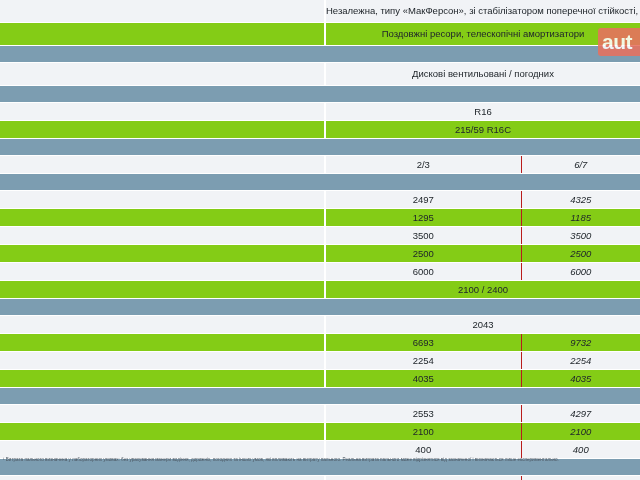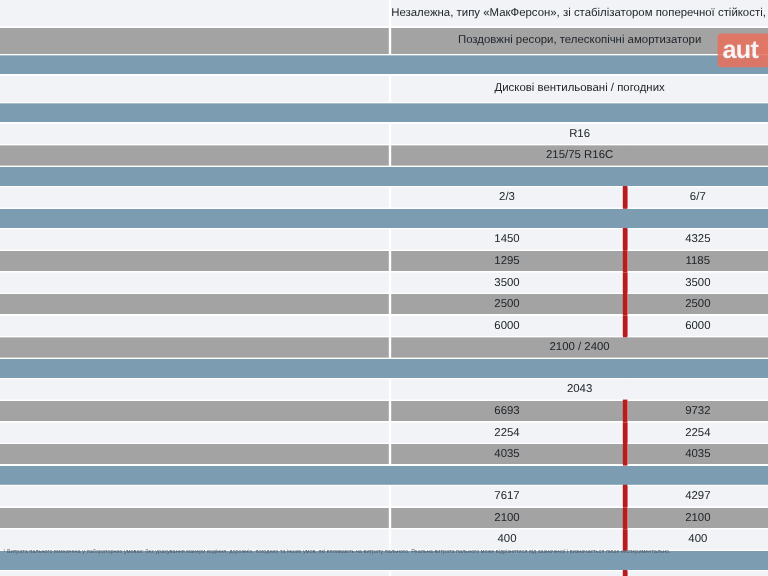--- a/index.html
+++ b/index.html
@@ -24,37 +24,37 @@
   .table col.c-v2{width:119px;}
 
   tr.row td{
     font-size:9.5px;
     color:#20262b;
     padding:0;
     height:17px;
     vertical-align:middle;
     border-bottom:1px solid #ffffff;
   }
-  tr.row.shade-a td{background:#a3a3a3;}
+  tr.row.shade-a td{background:#84cc16;}
   tr.row.shade-b td{background:#f1f3f6;}
 
   td.label{
     padding-left:6px;
     text-align:left;
     white-space:nowrap;
     overflow:hidden;
     border-right:2px solid #ffffff;
   }
   td.val{
     text-align:center;
     white-space:nowrap;
     overflow:hidden;
-    border-right:4px solid #b91c1c;
-  }
-  td.val.last{border-right:none;}
+    border-right:1px solid #b91c1c;
+  }
+  td.val.last{border-right:none;font-style:italic;}
   td.val.span2{border-right:none;}
 
   tr.tall td{height:22px;}
 
   tr.section td{
     background:#7c9db1;
     color:#ffffff;
     font-size:9.5px;
     font-weight:bold;
     letter-spacing:.2px;
@@ -146,40 +146,40 @@
 
       <tr class="section">
         <td colspan="3">КОЛЕСА ТА ШИНИ</td>
       </tr>
       <tr class="row shade-b">
         <td class="label">Розмір колісних дисків</td>
         <td class="val span2" colspan="2">R16</td>
       </tr>
       <tr class="row shade-a">
         <td class="label">Розмір шин</td>
-        <td class="val span2" colspan="2">215/75 R16C</td>
+        <td class="val span2" colspan="2">215/59 R16C</td>
       </tr>
 
       <tr class="section">
         <td colspan="3">МАСА (кг)</td>
       </tr>
 
       <tr class="row shade-b">
         <td class="label"></td>
         <td class="val">2/3</td>
         <td class="val last">6/7</td>
       </tr>
 
       <tr class="section">
         <td colspan="3">МАСА (кг)</td>
       </tr>
 
       <tr class="row shade-b">
         <td class="label">Маса в спорядженому стані</td>
-        <td class="val">1450</td>
+        <td class="val">2497</td>
         <td class="val last">4325</td>
       </tr>
       <tr class="row shade-a">
         <td class="label">Вантажопідйомність</td>
         <td class="val">1295</td>
         <td class="val last">1185</td>
       </tr>
       <tr class="row shade-b">
         <td class="label">Повна маса</td>
         <td class="val">3500</td>
@@ -221,21 +221,21 @@
         <td class="label">Колісна база</td>
         <td class="val">4035</td>
         <td class="val last">4035</td>
       </tr>
 
       <tr class="section">
         <td colspan="3">ГАБАРИТИ ФУРГОНА (мм)</td>
       </tr>
       <tr class="row shade-b">
         <td class="label">Довжина</td>
-        <td class="val">7617</td>
+        <td class="val">2553</td>
         <td class="val last">4297</td>
       </tr>
       <tr class="row shade-a">
         <td class="label">Ширина</td>
         <td class="val">2100</td>
         <td class="val last">2100</td>
       </tr>
       <tr class="row shade-b">
         <td class="label">Висота підлоги</td>
         <td class="val">400</td>

